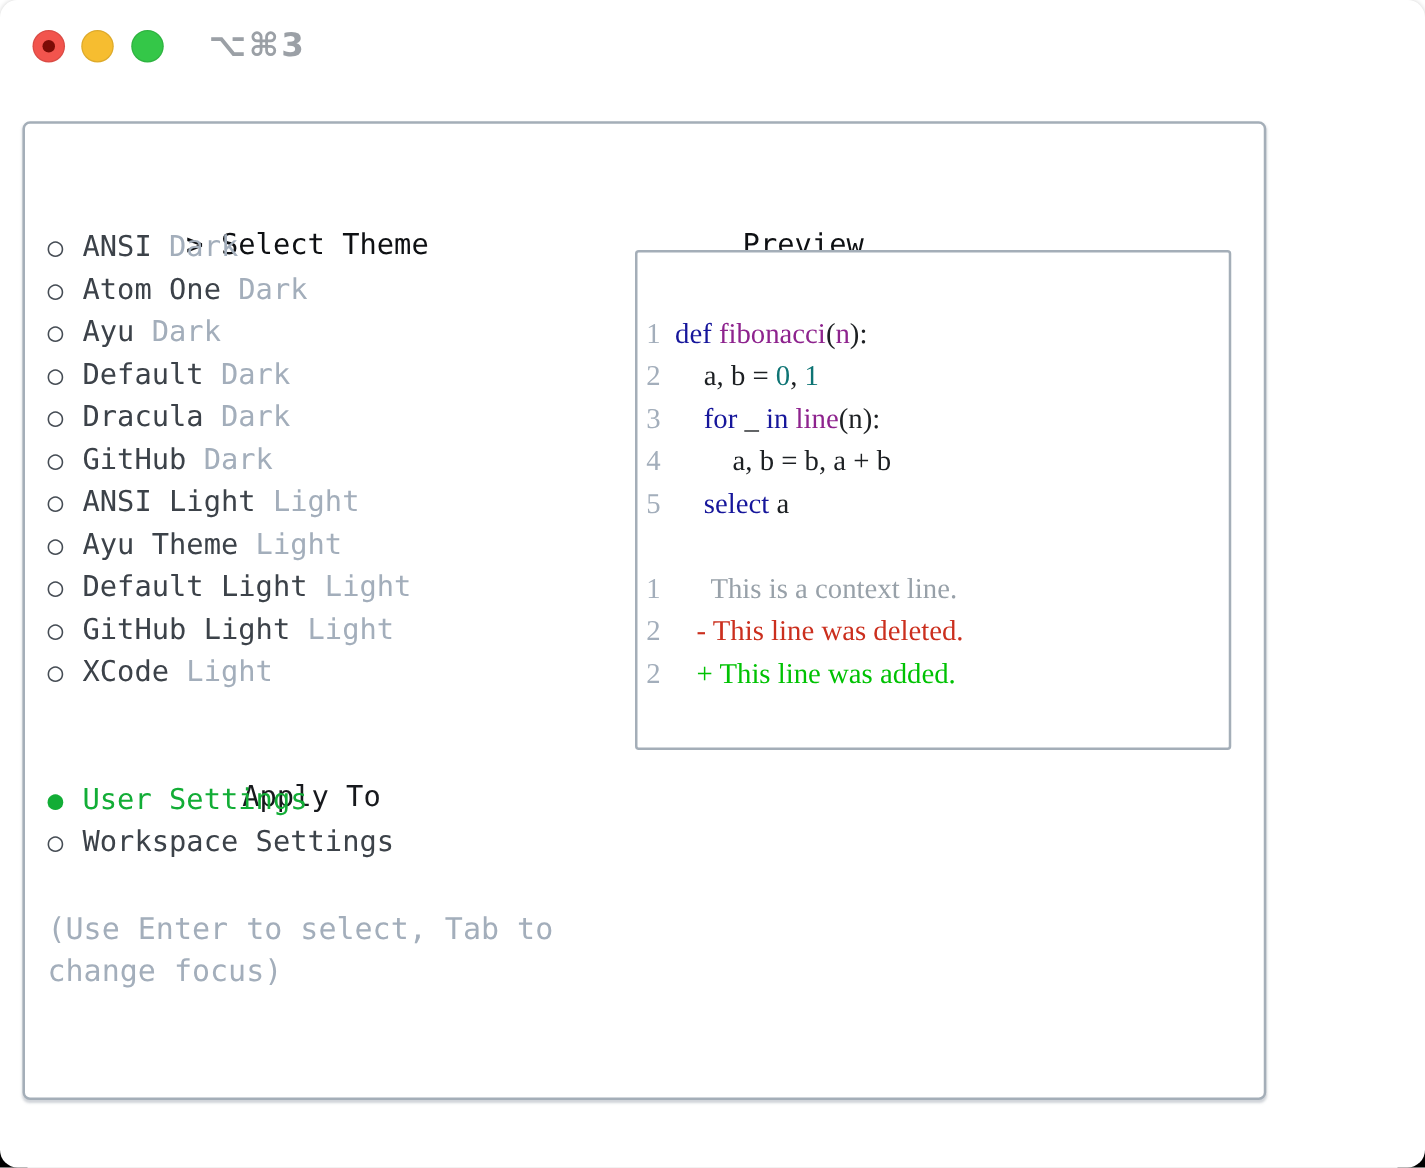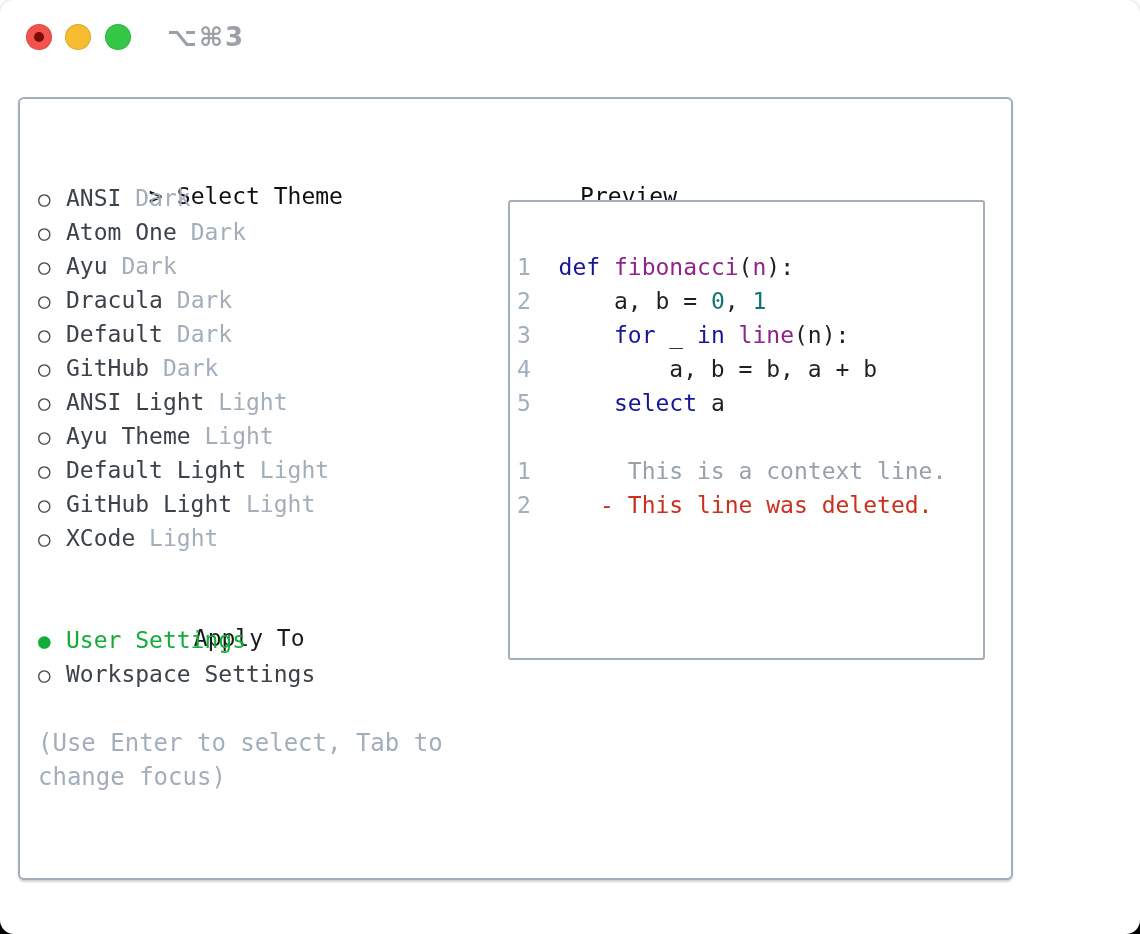--- a/index.html
+++ b/index.html
@@ -47,25 +47,25 @@
   .marker.prompt{font-size:23px;font-weight:700;color:#0c0e11;}
   .header-label{font-weight:400;color:var(--color-heading);}
   .apply-label{color:#17191d;margin-left:17px;}
   .tname{color:var(--color-item-text);}
   .tname.sel{color:var(--color-accent-green);}
   .tvariant{color:var(--color-muted);}
   .opt-label.sel{color:var(--color-accent-green);text-align:right;}
   .spacer{height:34px;}
   .help{color:var(--color-muted);font-size:24px;line-height:34px;white-space:pre;}
   
-  .preview-header{position:absolute;left:477px;top:49px;}
+  .preview-header{position:absolute;left:491px;top:49px;}
   .preview-box{
-    position:absolute;left:488px;top:101px;width:477px;height:460px;
+    position:absolute;left:488px;top:101px;width:477px;height:400px;
     box-sizing:border-box;border:2px solid var(--color-border);border-radius:3px;
-    padding:48px 0 0 7px;background:#fff;
+    padding:48px 0 0 7px;background:#fff;font-family:Liberation Serif, serif;
   }
   .cl{height:34px;line-height:34px;white-space:pre;font-size:23px;}
   .ln{color:var(--color-muted);}
   .pl{color:var(--color-plain);}
   .kw{color:var(--color-keyword);}
   .fn{color:var(--color-function);}
   .nm{color:var(--color-number);}
   .ctx{color:var(--color-context);}
   .del{color:var(--color-deleted);}
   .add{color:var(--color-added);}
@@ -91,22 +91,22 @@
 
     <div class="left-col">
       <div class="row">
         <span class="marker prompt">&gt;</span><span class="header-label">Select Theme</span>
       </div>
 
       <div id="themes">
           <div class="row"><span class="marker">○</span><span class="tname">ANSI</span><span class="tvariant"> Dark</span></div>
           <div class="row"><span class="marker">○</span><span class="tname">Atom One</span><span class="tvariant"> Dark</span></div>
           <div class="row"><span class="marker">○</span><span class="tname">Ayu</span><span class="tvariant"> Dark</span></div>
+          <div class="row"><span class="marker">○</span><span class="tname">Default</span><span class="tvariant"> Dark</span></div>
           <div class="row"><span class="marker">○</span><span class="tname">Dracula</span><span class="tvariant"> Dark</span></div>
-          <div class="row"><span class="marker">○</span><span class="tname">Default</span><span class="tvariant"> Dark</span></div>
           <div class="row"><span class="marker">○</span><span class="tname">GitHub</span><span class="tvariant"> Dark</span></div>
           <div class="row"><span class="marker">○</span><span class="tname">ANSI Light</span><span class="tvariant"> Light</span></div>
           <div class="row"><span class="marker">○</span><span class="tname">Ayu Theme</span><span class="tvariant"> Light</span></div>
           <div class="row"><span class="marker">○</span><span class="tname">Default Light</span><span class="tvariant"> Light</span></div>
           <div class="row"><span class="marker">○</span><span class="tname">GitHub Light</span><span class="tvariant"> Light</span></div>
           <div class="row"><span class="marker">○</span><span class="tname">XCode</span><span class="tvariant"> Light</span></div>
         </div>
 
       <div class="spacer"></div>
 
@@ -130,16 +130,17 @@
 
     <div class="preview-box" id="preview-box">
         <div class="cl"><span class="ln">1</span><span class="pl">  </span><span class="kw">def</span><span class="pl"> </span><span class="fn">fibonacci</span><span class="pl">(</span><span class="fn">n</span><span class="pl">):</span></div>
         <div class="cl"><span class="ln">2</span><span class="pl">      a, b = </span><span class="nm">0</span><span class="pl">, </span><span class="nm">1</span></div>
         <div class="cl"><span class="ln">3</span><span class="pl">      </span><span class="kw">for</span><span class="pl"> _ </span><span class="kw">in</span><span class="pl"> </span><span class="fn">line</span><span class="pl">(n):</span></div>
         <div class="cl"><span class="ln">4</span><span class="pl">          a, b = b, a + b</span></div>
         <div class="cl"><span class="ln">5</span><span class="pl">      </span><span class="kw">select</span><span class="pl"> a</span></div>
         <div class="cl"></div>
         <div class="cl"><span class="ln">1</span><span class="ctx">       This is a context line.</span></div>
         <div class="cl"><span class="ln">2</span><span class="del">     - This line was deleted.</span></div>
+        <div class="cl"><span class="ln">2</span><span class="add">     + This line was added.</span></div>
       </div>
 
   </div>
 </div>
 
 </body></html>

